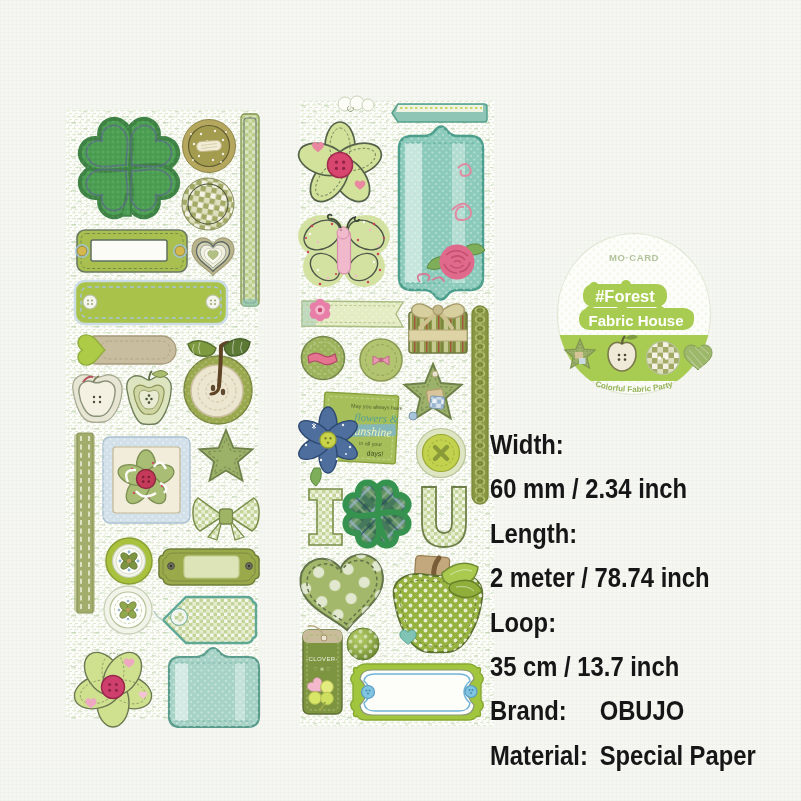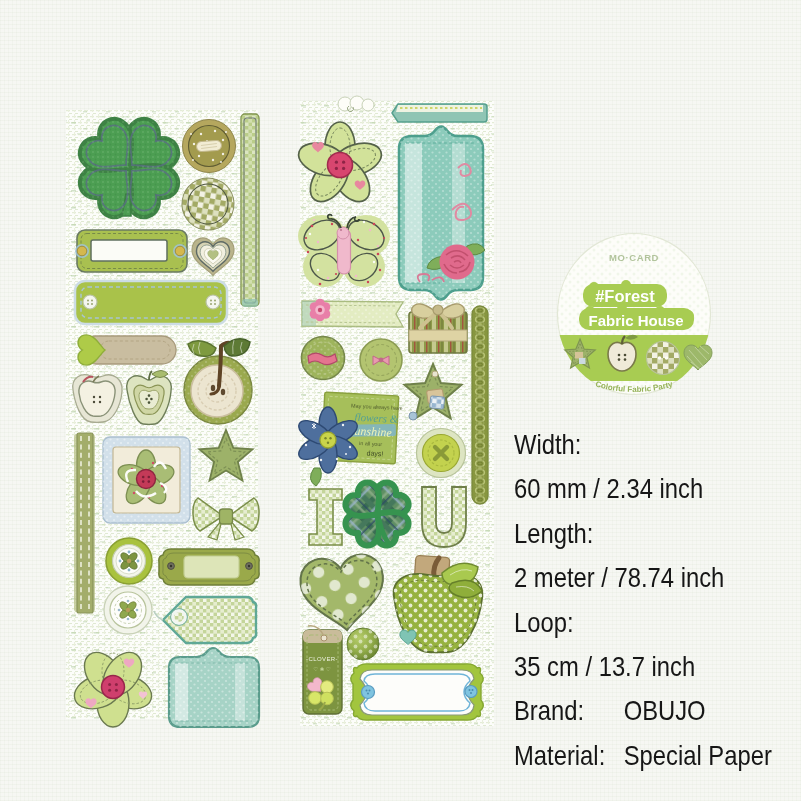--- a/index.html
+++ b/index.html
@@ -3,22 +3,22 @@
 <meta charset="utf-8">
 <style>
 html,body{margin:0;padding:0;}
 body{width:801px;height:801px;position:relative;overflow:hidden;
  background-color:#f6f7f3;
  background-image:
   repeating-linear-gradient(0deg, rgba(200,212,186,.13) 0 1px, rgba(255,255,255,0) 1px 4px),
   repeating-linear-gradient(90deg, rgba(200,212,186,.10) 0 1px, rgba(255,255,255,0) 1px 4px);
  font-family:"Liberation Sans", sans-serif;}
 #art{position:absolute;left:0;top:0;}
-.specs{position:absolute;left:514px;top:423px;width:283px;color:#161616;
- font-size:28px;font-weight:normal;}
+.specs{position:absolute;left:490px;top:423px;width:283px;color:#161616;
+ font-size:28px;font-weight:bold;}
 .specs div{height:44.4px;line-height:44.4px;white-space:nowrap;position:relative;
  transform:scaleX(0.85);transform-origin:0 50%;}
 .val{position:absolute;left:129px;top:0;}
 </style>
 </head>
 <body>
 <svg id="art" width="801" height="801" viewBox="0 0 801 801">
 <defs>
 <pattern id="weave" width="6" height="6" patternUnits="userSpaceOnUse">
   <rect width="6" height="6" fill="#fcfdfa"></rect>

